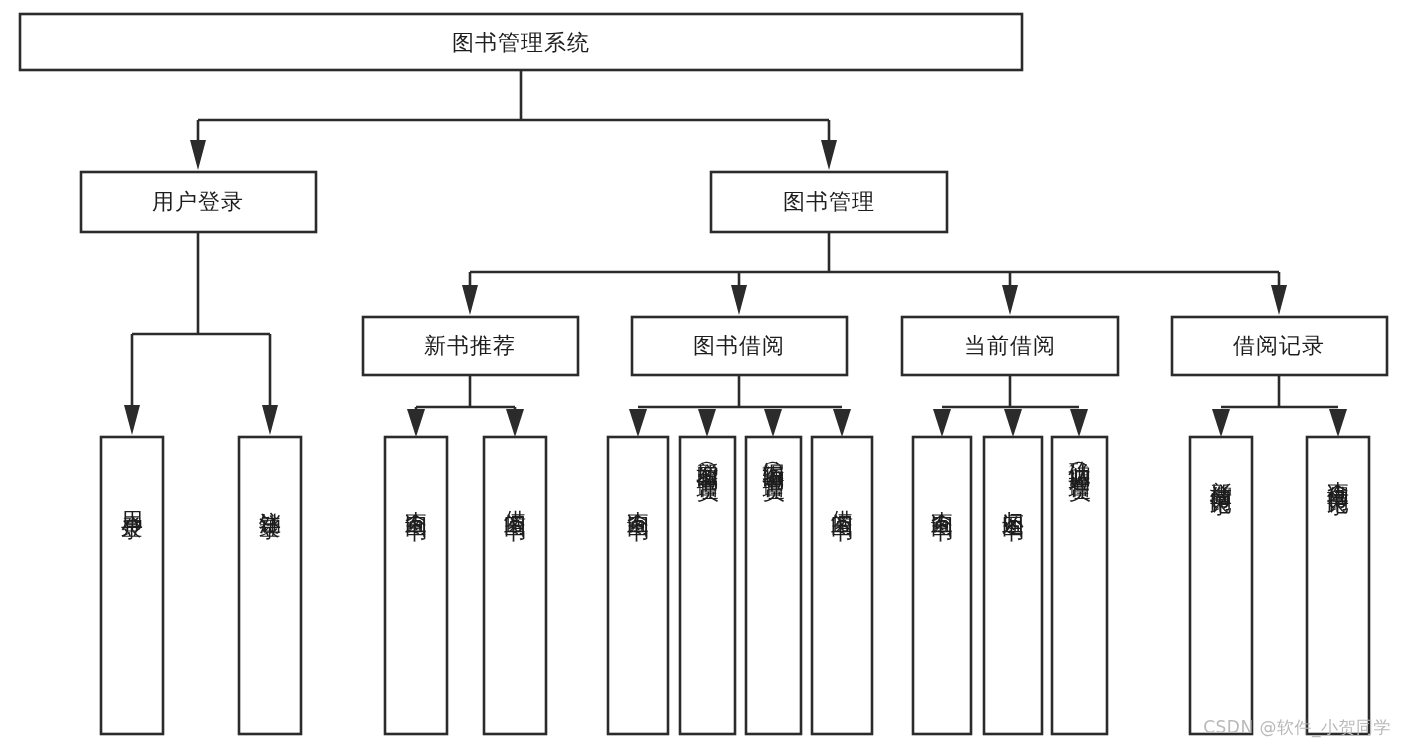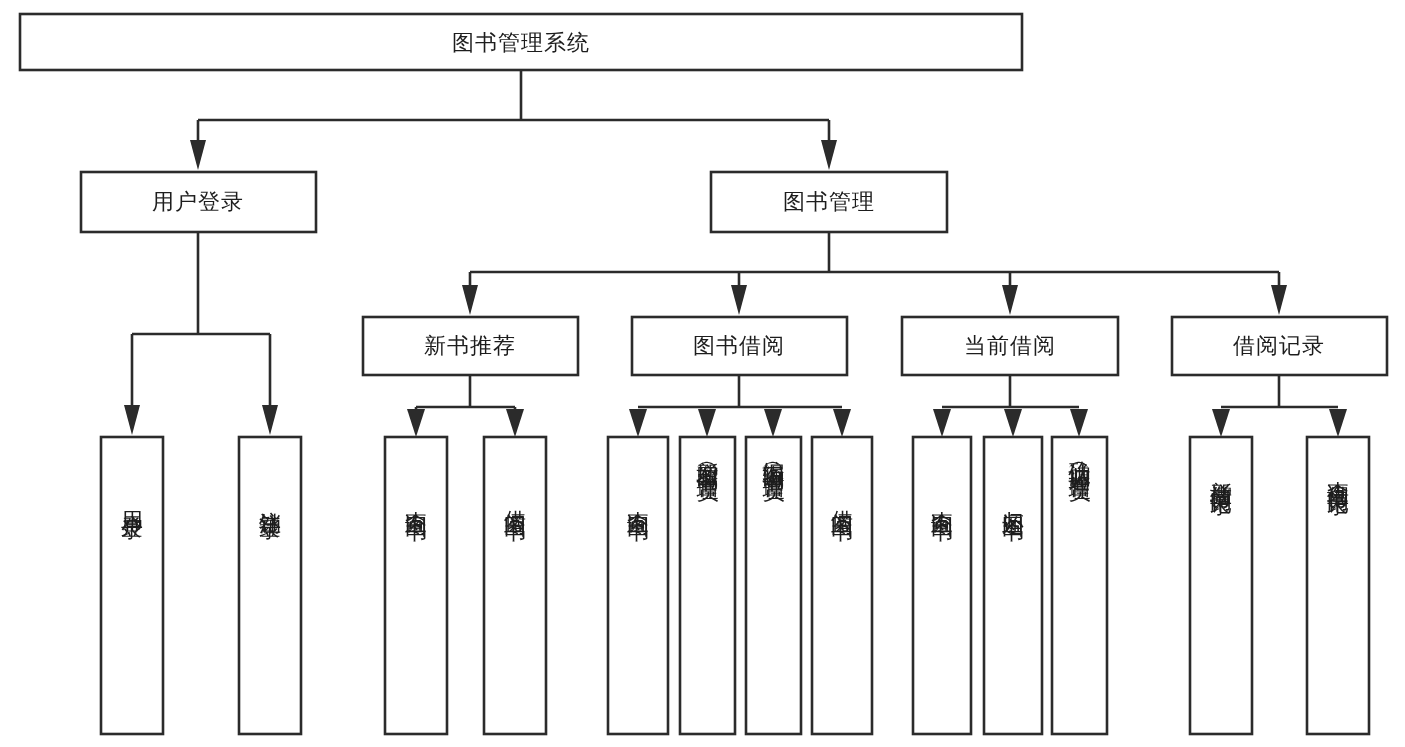--- a/index.html
+++ b/index.html
@@ -225,14 +225,15 @@
   </div>
 
   <div class="vlabel-wrap" style="left:1190px; top:437px; width:62px; height:297px; padding-top:26px;">
     <span class="vlabel-text">新增借阅记录</span>
   </div>
 
   <div class="vlabel-wrap" style="left:1307px; top:437px; width:62px; height:297px; padding-top:26px;">
     <span class="vlabel-text">查询借阅记录</span>
   </div>
 
+  <div class="watermark">CSDN @软件_小贺同学</div>
 
 </div>
 
 </body></html>

